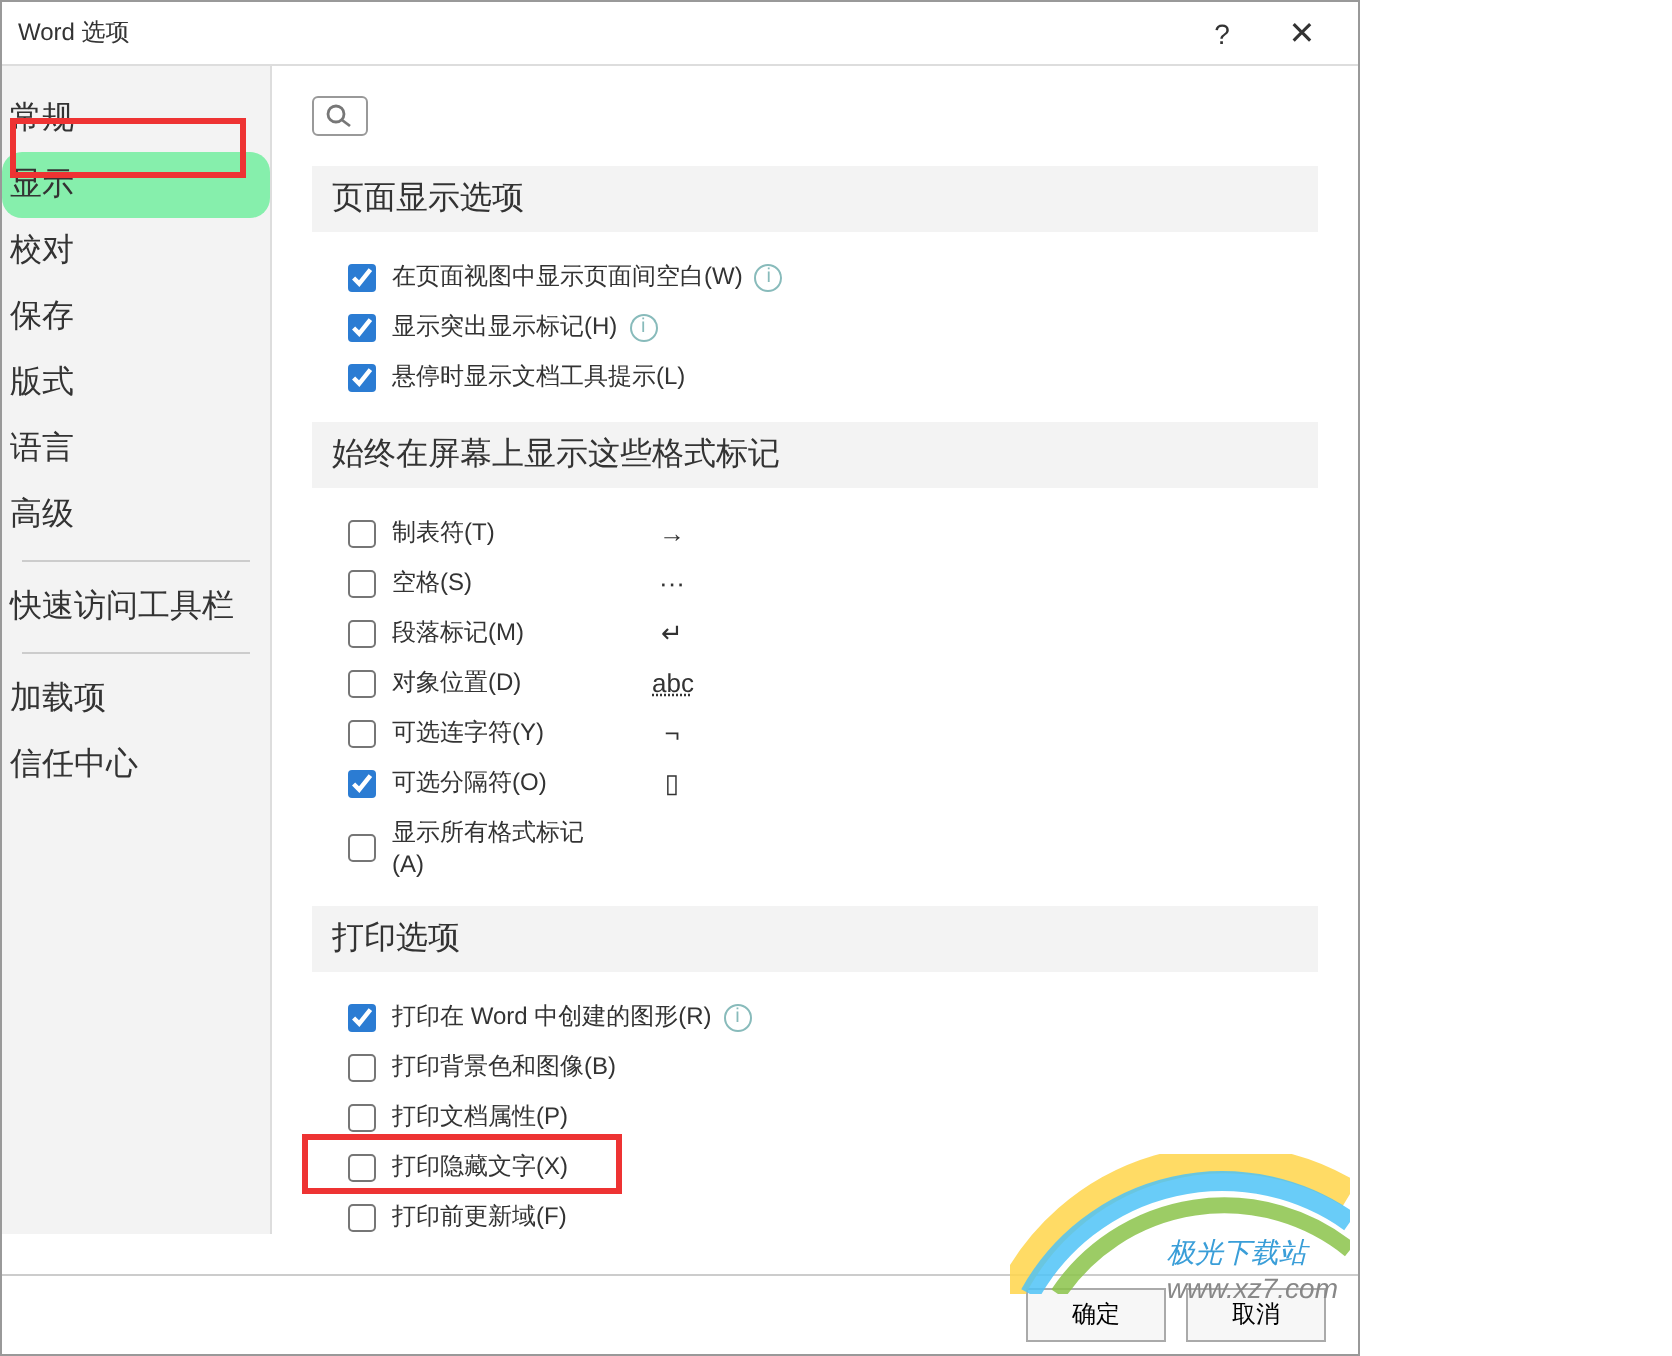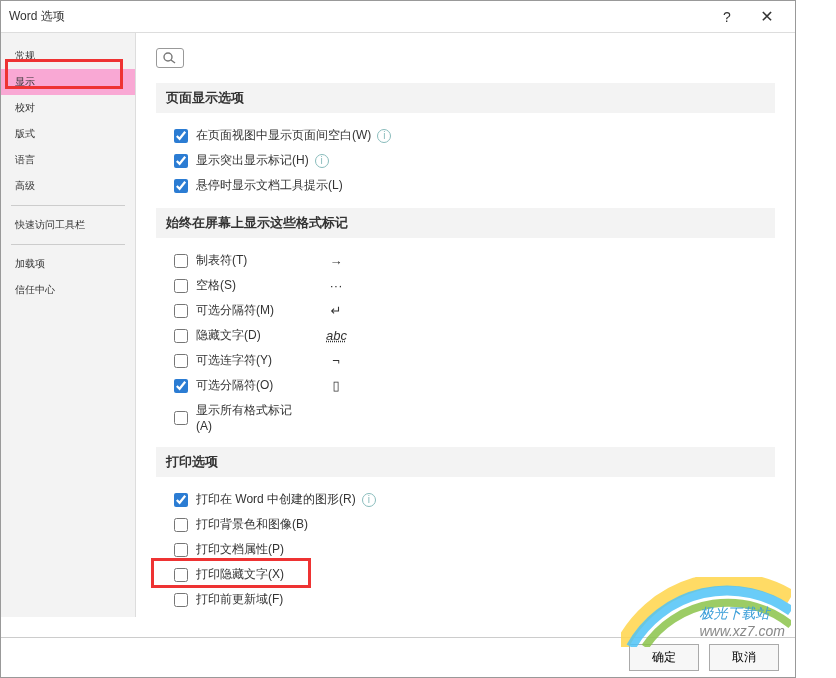--- a/index.html
+++ b/index.html
@@ -1,40 +1,40 @@
 <!DOCTYPE html>
 <html><head>
 <meta charset="utf-8">
 <style>
 * { box-sizing: border-box; margin: 0; padding: 0; }
 body { font-family: "Microsoft YaHei", "Segoe UI", sans-serif; font-size: 12px; color: #333; background: #fff; }
-.window { width: 796px; height: 678px; border: 1px solid #999; position: relative; background: #fff; display: flex; flex-direction: column; }
+.window { width: 680px; height: 678px; border: 1px solid #999; position: relative; background: #fff; display: flex; flex-direction: column; }
 .titlebar { height: 32px; display: flex; align-items: center; padding: 0 8px; border-bottom: 1px solid #ddd; }
 .titlebar .title { flex: 1; font-size: 12px; }
 .titlebar .help, .titlebar .close { width: 40px; height: 30px; display: flex; align-items: center; justify-content: center; font-size: 14px; cursor: pointer; }
 .titlebar .close { font-size: 16px; }
 .body { flex: 1; display: flex; overflow: hidden; }
 .sidebar { width: 135px; background: #f3f3f3; border-right: 1px solid #ddd; padding-top: 10px; overflow-y: auto; }
-.sidebar-item { padding: 6px 14px; cursor: pointer; font-size: 10px; color: #333; }
-.sidebar-item.selected { background: #f9a8d4; }
+.sidebar-item { padding: 6px 4px; cursor: pointer; font-size: 16px; color: #333; }
+.sidebar-item.selected { background: #86efac; border-radius: 10px; }
 .sidebar .divider { height: 1px; background: #ccc; margin: 6px 10px; }
 .content { flex: 1; padding: 10px 20px 10px 20px; overflow-y: auto; position: relative; }
 .top-cut { height: 30px; display: flex; align-items: center; color: #999; margin-bottom: 10px;}
 .top-cut .mag { width: 28px; height: 20px; border: 1px solid #999; border-radius: 3px; margin-right: 8px; display:inline-flex; align-items:center; justify-content:center;}
-.section-header { background: #f3f3f3; padding: 6px 10px; font-weight: bold; font-size: 13px; margin: 10px 0; }
+.section-header { background: #f3f3f3; padding: 6px 10px; font-weight: normal; font-size: 16px; margin: 10px 0; }
 .check-row { display: flex; align-items: center; padding: 4px 0 4px 18px; }
 .check-row input[type=checkbox] { width: 14px; height: 14px; margin-right: 8px; accent-color: #2b7cd3; }
 .check-row .lbl { font-size: 12px; }
 .check-row .info { display:inline-flex; width:14px; height:14px; border:1px solid #8bb; border-radius:50%; color:#8bb; font-size:10px; align-items:center; justify-content:center; margin-left:6px;}
 .check-row .sym { margin-left: 30px; font-size: 13px; color: #333; width: 20px; text-align: center;}
 .check-row .lbl.fw { display:inline-block; width: 100px;}
 .red-box { border: 3px solid #e33; position: absolute; pointer-events: none; z-index: 5; }
 .footer { height: 40px; border-top: 1px solid #ccc; display: flex; align-items: center; justify-content: flex-end; padding: 0 16px; gap: 10px; margin-top: 20px; }
 .btn { border: 1px solid #aaa; background: #f7f7f7; padding: 4px 22px; font-size: 12px; cursor: pointer; }
-.watermark { position: absolute; right: 10px; bottom: 38px; font-size: 14px; color: #3a9ed8; font-style: italic; z-index: 2; pointer-events:none;}
+.watermark { position: absolute; right: 10px; bottom: 25px; font-size: 14px; color: #3a9ed8; font-style: italic; z-index: 2; pointer-events:none;}
 .watermark .sub { font-size: 14px; color: #888; display:block; text-align:right;}
 .watermark-arc { position:absolute; right:4px; bottom:30px; width:170px; height:70px; z-index:1; pointer-events:none;}
 </style>
 </head>
 <body>
 
 <div class="window">
 
   <div class="titlebar">
     <span class="title">Word 选项</span>
@@ -42,20 +42,21 @@
     <span class="close">✕</span>
   </div>
 
   <div class="body">
 
     <div class="sidebar" style="position:relative;">
       <div class="red-box" style="left:4px; top:26px; width:118px; height:30px;"></div>
       <div class="sidebar-item">常规</div>
       <div class="sidebar-item selected">显示</div>
       <div class="sidebar-item">校对</div>
+      <div class="sidebar-item">保存</div>
       <div class="sidebar-item">版式</div>
       <div class="sidebar-item">语言</div>
       <div class="sidebar-item">高级</div>
       <div class="divider"></div>
       <div class="sidebar-item">快速访问工具栏</div>
       <div class="divider"></div>
       <div class="sidebar-item">加载项</div>
       <div class="sidebar-item">信任中心</div>
     </div>
 
@@ -92,27 +93,27 @@
         <span class="lbl fw">制表符(T)</span>
         <span class="sym">→</span>
       </div>
       <div class="check-row">
         <input type="checkbox" style="">
         <span class="lbl fw">空格(S)</span>
         <span class="sym">···</span>
       </div>
       <div class="check-row">
         <input type="checkbox" style="">
-        <span class="lbl fw">可选分隔符(M)</span>
+        <span class="lbl fw">段落标记(M)</span>
         <span class="sym">↵</span>
       </div>
       <div class="check-row">
         <input type="checkbox" style="">
-        <span class="lbl fw">隐藏文字(D)</span>
-        <span class="sym" style="text-decoration: underline dotted; font-style: italic;">abc</span>
+        <span class="lbl fw">对象位置(D)</span>
+        <span class="sym" style="text-decoration: underline dotted;">abc</span>
       </div>
       <div class="check-row">
         <input type="checkbox" style="">
         <span class="lbl fw">可选连字符(Y)</span>
         <span class="sym">¬</span>
       </div>
       <div class="check-row">
         <input type="checkbox" checked="" style="">
         <span class="lbl fw">可选分隔符(O)</span>
         <span class="sym">▯</span>

